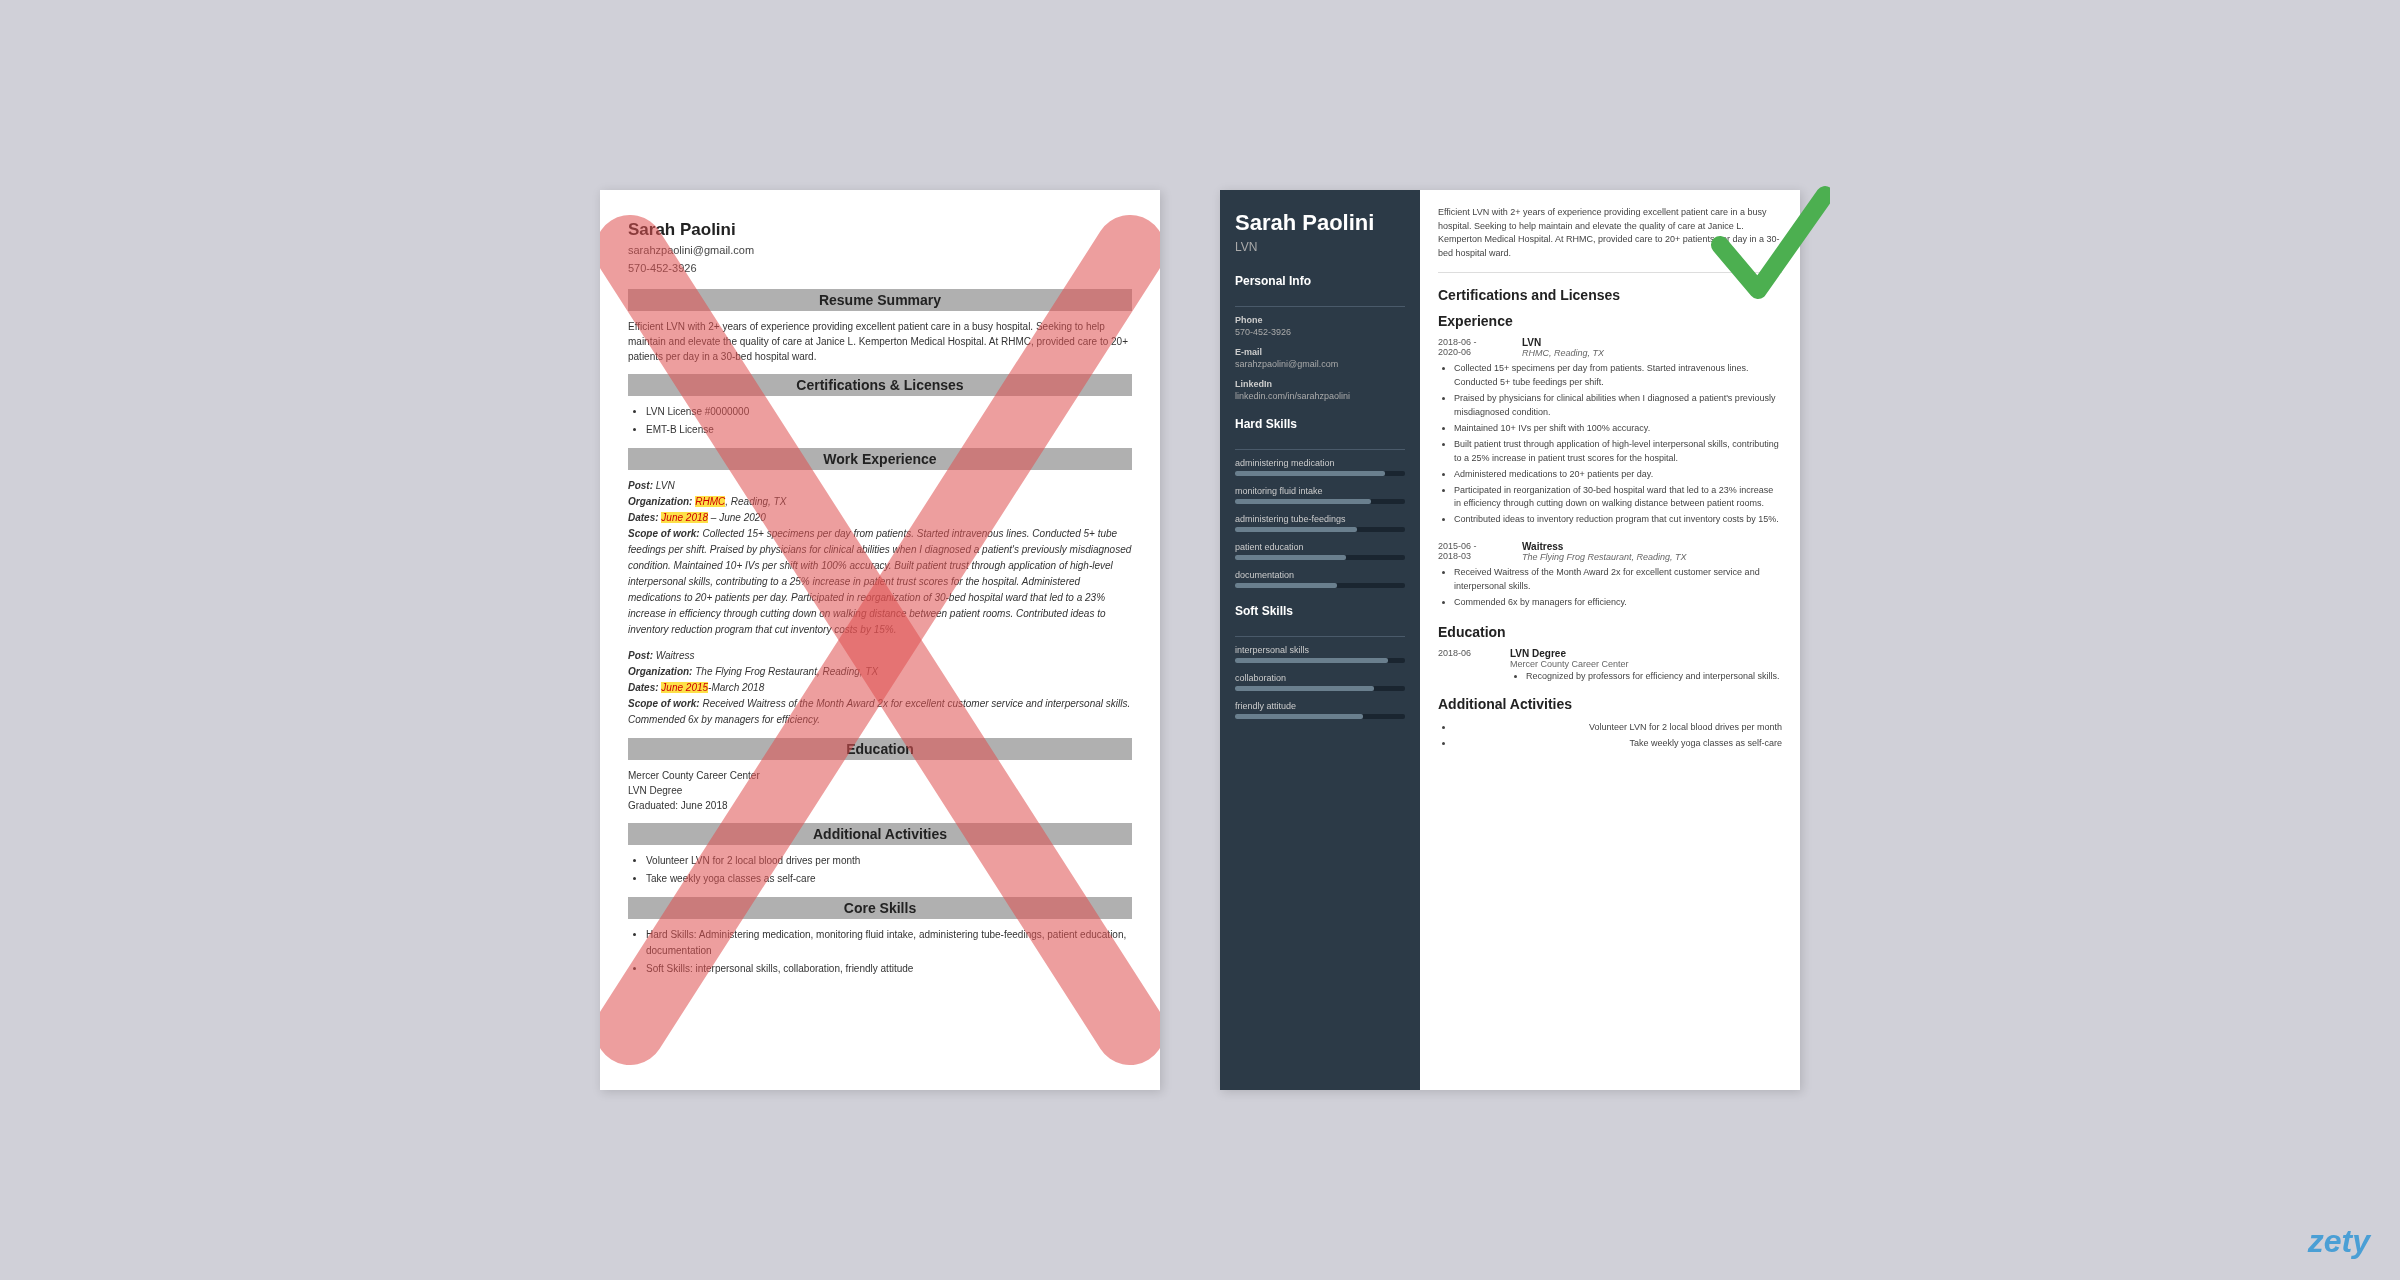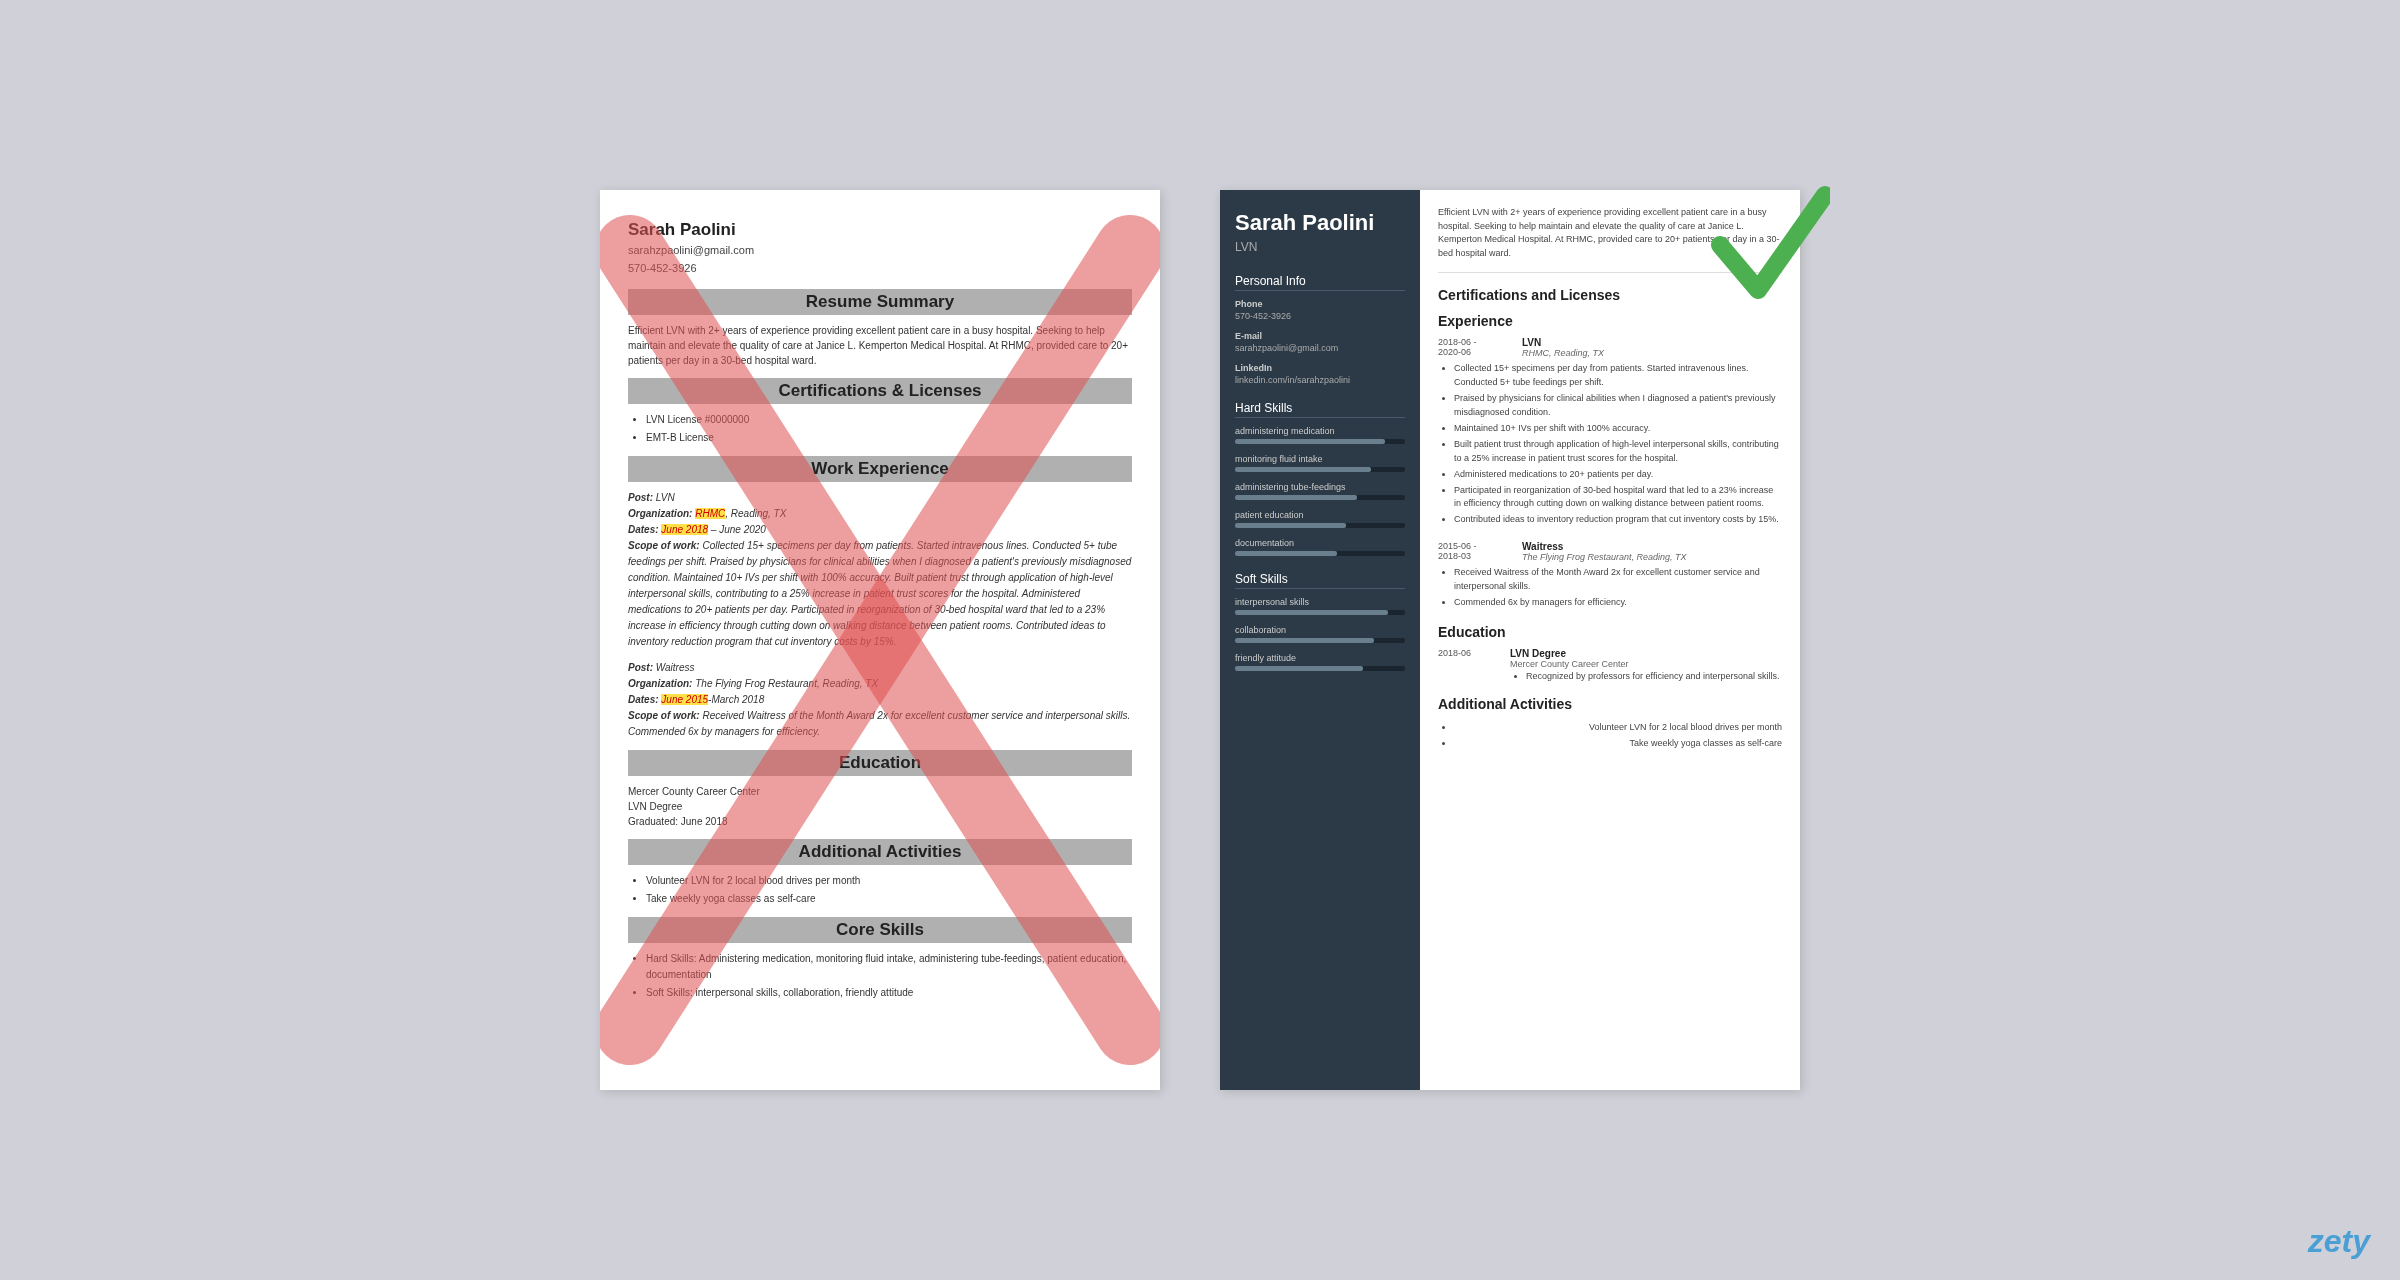--- a/index.html
+++ b/index.html
@@ -37,21 +37,21 @@
     }
     .resume-left .contact-info {
       font-size: 11px;
       color: #444;
       line-height: 1.6;
       margin-bottom: 12px;
     }
     .resume-left .section-header {
       background: #b0b0b0;
       text-align: center;
-      font-size: 17px;
+      font-size: 14px;
       font-weight: bold;
       color: #222;
       padding: 3px 4px;
       margin: 10px 0 8px 0;
     }
     .resume-left .section-text {
       font-size: 10px;
       color: #333;
       line-height: 1.5;
       margin-bottom: 6px;
@@ -105,25 +105,25 @@
       line-height: 1.2;
       margin-bottom: 4px;
     }
     .resume-right .sidebar .title {
       font-size: 12px;
       color: #aaa;
       margin-bottom: 20px;
     }
     .resume-right .sidebar .section-title {
       font-size: 12px;
-      font-weight: normal;
+      font-weight: bold;
       color: white;
       margin: 16px 0 8px 0;
       border-bottom: 1px solid #4a5a6a;
-      padding-bottom: 2px;
+      padding-bottom: 18px;
     }
     .resume-right .sidebar .info-label {
       font-size: 9px;
       font-weight: bold;
       color: #ccc;
       margin-bottom: 2px;
     }
     .resume-right .sidebar .info-value {
       font-size: 9px;
       color: #aaa;

